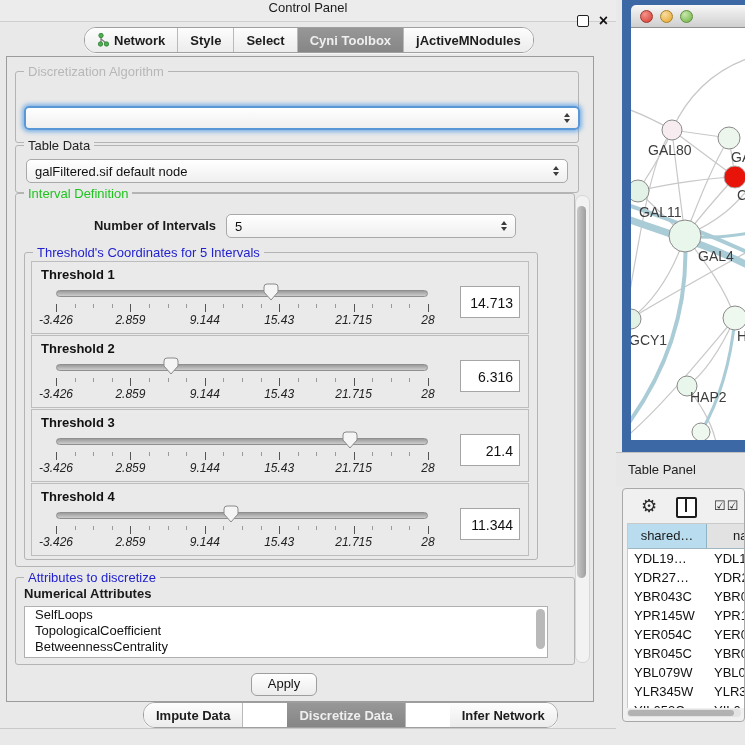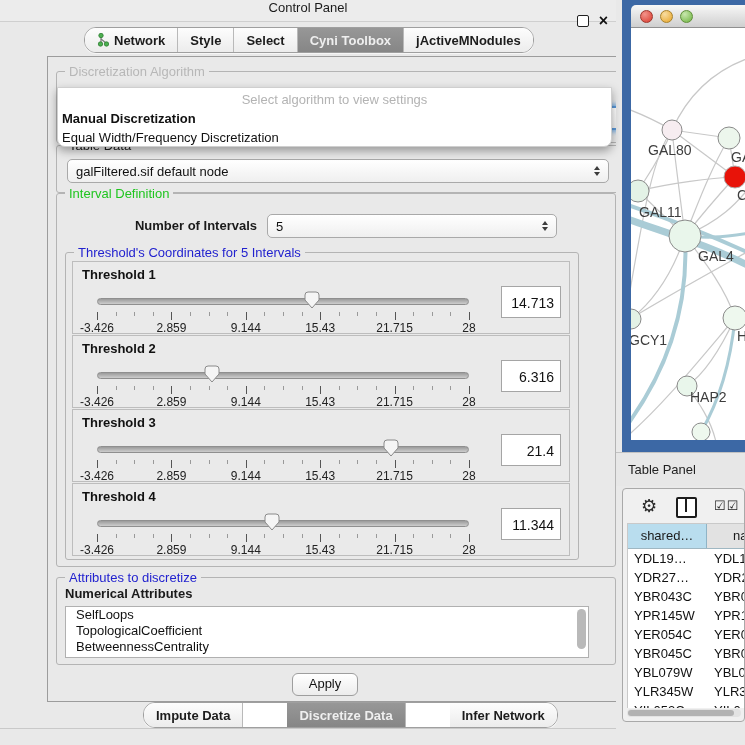--- a/index.html
+++ b/index.html
@@ -19,21 +19,21 @@
 
   
   .seg{position:absolute;display:flex;border:1px solid #9f9f9f;border-radius:12px;overflow:hidden;
        background:#fff;box-shadow:0 1px 0 rgba(255,255,255,.6);height:24px;}
   .seg .tab{display:flex;align-items:center;justify-content:center;gap:5px;padding:0 12px;
             background:linear-gradient(#fdfdfd,#ececec);border-right:1px solid #b9b9b9;
             font-weight:600;color:#1c1c1c;white-space:nowrap;cursor:default;}
   .seg .tab:last-child{border-right:none;}
   .seg .tab.selected{background:linear-gradient(#979797,#868686);color:#efefef;}
 
-  .cp-content{left:6px;top:56px;width:586px;height:644px;border:1px solid #9c9c9c;background:#e9e9e9;margin-left:41px;}
+  .cp-content{left:6px;top:56px;width:586px;height:644px;border:1px solid #9c9c9c;background:#e9e9e9;}
 
   
   .group{position:absolute;border:1px solid #b4b4b4;border-radius:3px;}
   .group-title{position:absolute;top:-8px;left:8px;background:#e9e9e9;padding:0 4px;font-size:13px;}
   .t-faded{color:#b7b7b7;}
   .t-green{color:#1fc51f;}
   .t-blue{color:#2222cf;}
   .t-dark{color:#222;}
 
   
@@ -49,21 +49,21 @@
   .popup{position:absolute;left:9px;top:30px;width:555px;height:60px;background:#fff;z-index:20;
          border:1px solid #cfcfcf;border-radius:0 0 8px 8px;box-shadow:0 4px 10px rgba(0,0,0,.35);
          box-sizing:border-box;padding-top:2px;}
   .popup-placeholder{height:19px;line-height:19px;text-align:center;color:#b3b3b3;}
   .popup-item{height:19px;line-height:19px;padding-left:4px;color:#111;}
   .popup-item.bold{font-weight:bold;}
 
   
   .th-card{position:absolute;left:6px;width:498px;height:73px;border:1px solid #bdbdbd;background:#eaeaea;box-sizing:border-box;}
   .th-label{position:absolute;left:9px;top:5px;font-weight:bold;color:#111;}
-  .slider-area{position:absolute;left:24px;top:28px;width:372px;height:46px;}
+  .slider-area{position:absolute;left:24px;top:20px;width:372px;height:46px;font-style:italic;}
   .track{position:absolute;left:0;top:8px;width:100%;height:7px;border:1px solid #8f8f8f;border-radius:5px;
          background:linear-gradient(#9b9b9b,#cdcdcd);box-sizing:border-box;}
   .thumb{position:absolute;top:1px;transform:translateX(-50%);}
   .ticks{position:absolute;left:0;top:22px;width:373px;height:8px;
          background:
            repeating-linear-gradient(90deg,#555 0 1px,transparent 1px 74.4px),
            repeating-linear-gradient(90deg,#999 0 1px,transparent 1px 18.6px);
          background-size:373px 8px,373px 4px;background-repeat:no-repeat;}
   .scale{position:absolute;left:0;top:31px;width:372px;height:14px;font-size:12px;color:#222;}
   .scale span{position:absolute;transform:translateX(-50%);white-space:nowrap;}
@@ -159,25 +159,20 @@
     <div class="group" style="left:8px;top:14px;width:562px;height:70px;">
       <span class="group-title t-faded">Discretization Algorithm</span>
       <div class="combo focused" style="left:8px;top:34px;width:556px;">
         <span class="spin">
             <span class="tri-up"></span>
             <span class="tri-dn"></span>
           </span>
       </div>
     </div>
 
-    <div class="popup">
-      <div class="popup-placeholder">Select algorithm to view settings</div>
-      <div class="popup-item bold">Manual Discretization</div>
-      <div class="popup-item">Equal Width/Frequency Discretization</div>
-    </div>
 
     <div class="group" style="left:8px;top:88px;width:562px;height:46px;text-align:center;">
       <span class="group-title t-dark">Table Data</span>
       <div class="combo" style="left:10px;top:13px;width:542px;">
         <span>galFiltered.sif default node</span>
         <span class="spin">
             <span class="tri-up"></span>
             <span class="tri-dn"></span>
           </span>
       </div>

